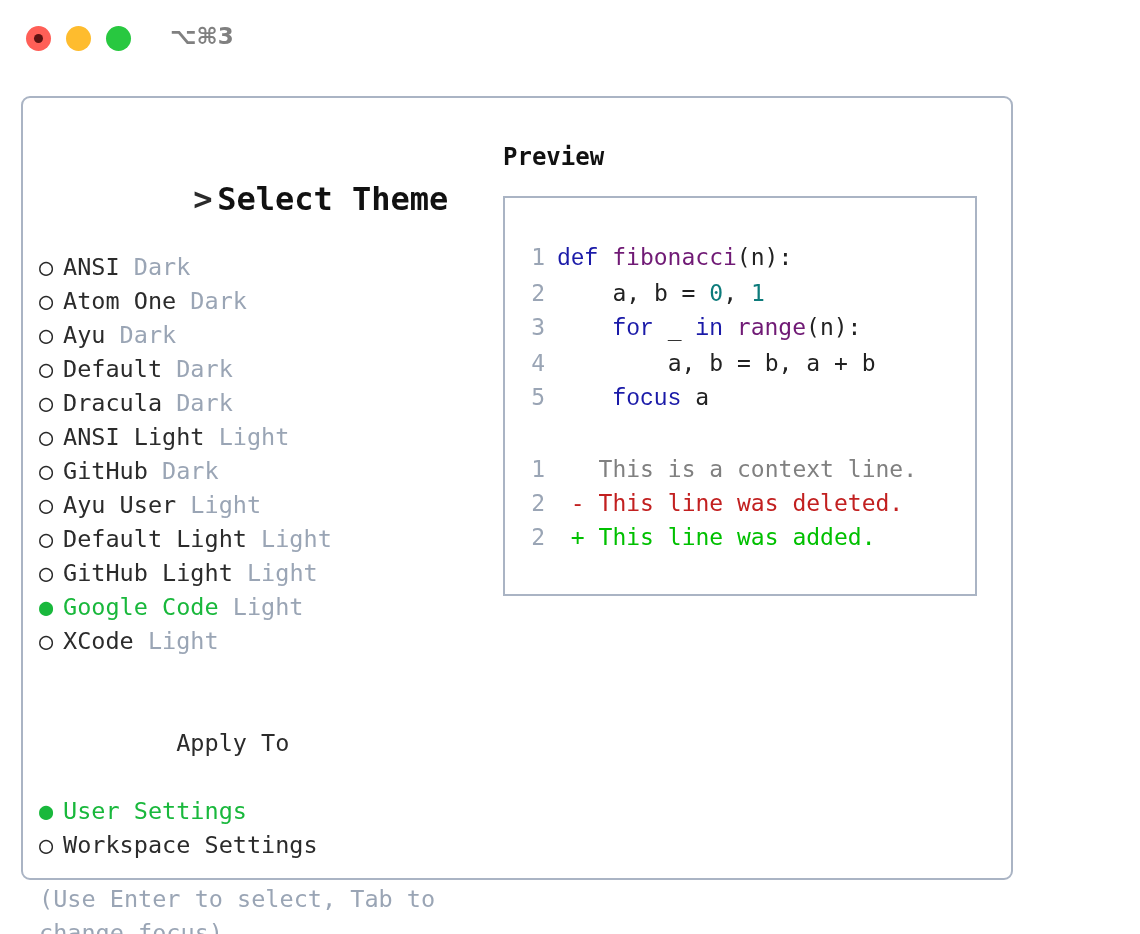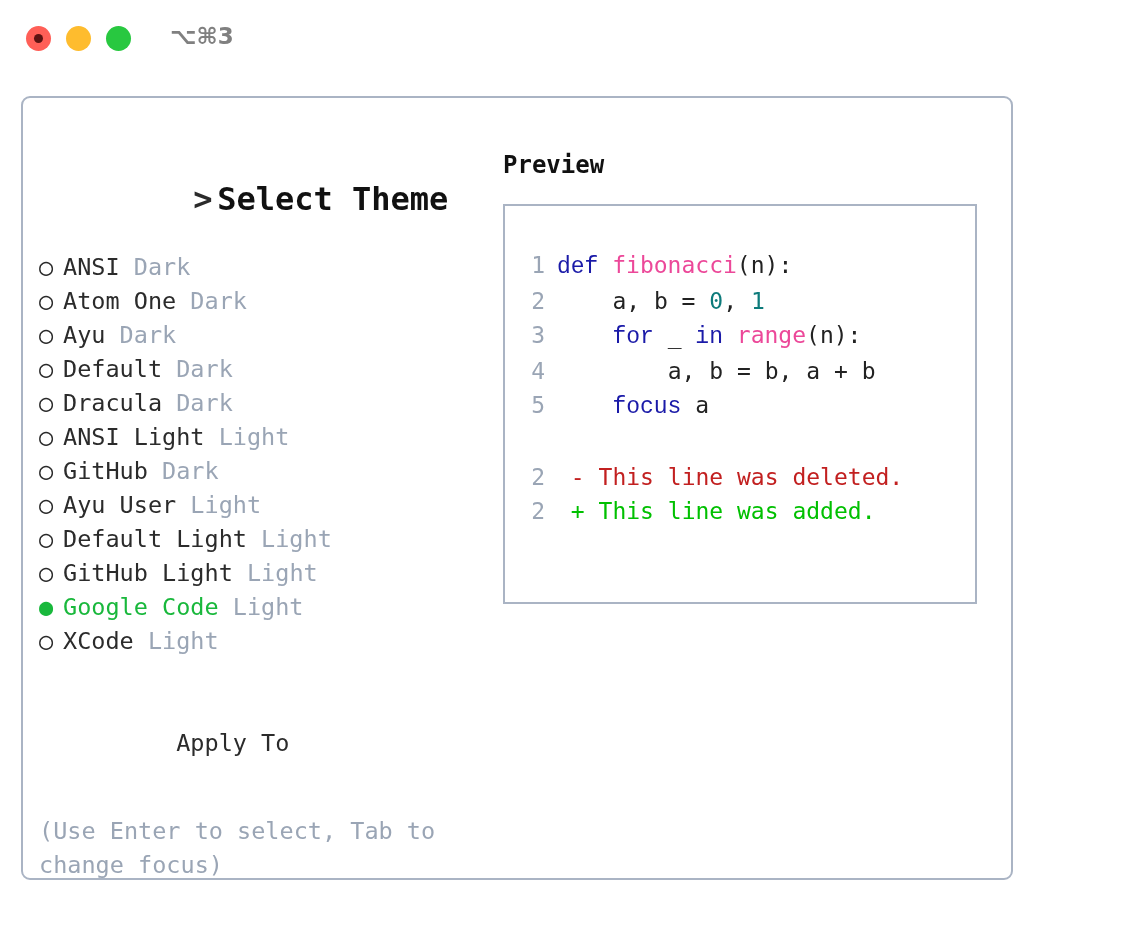--- a/index.html
+++ b/index.html
@@ -116,21 +116,21 @@
     line-height: 34px;
     color: #9aa5b5;
     width: 410px;
     white-space: normal;
   }
 
   
   .right-col {
     position: absolute;
     left: 480px;
-    top: 50px;
+    top: 42px;
     width: 490px;
   }
   .preview-title {
     font-size: 24px;
     font-weight: bold;
     color: #111111;
     line-height: 34px;
   }
   .preview-box {
     margin-top: 22px;
@@ -147,21 +147,21 @@
     white-space: pre;
   }
   .ln {
     display: inline-block;
     width: 26px;
     text-align: right;
     color: #9aa5b5;
     margin-right: 12px;
   }
   .kw   { color: #1a1aa8; font-family: Liberation Mono, monospace; }
-  .fn   { color: #ec4899; }
+  .fn   { color: #701a75; }
   .num  { color: #0d7b7b; }
   .pl   { color: #222222; }
   .ctx  { color: #808080; }
   .del  { color: #c22020; }
   .add  { color: #00c000; }
   .gap  { height: 36px; }
 </style>
 </head>
 <body>
 
@@ -198,36 +198,41 @@
           <div class="row"><span class="marker sel">●</span><span class="name sel">Google Code </span><span class="tag">Light</span></div>
           <div class="row"><span class="marker">○</span><span class="name">XCode </span><span class="tag">Light</span></div>
         </div>
 
       <div class="blank"></div>
 
       <div class="row">
         <span class="marker"></span><span>Apply To</span>
       </div>
 
+      <div id="apply-list">
+          <div class="row"><span class="marker sel">●</span><span class="name sel">User Settings</span></div>
+          <div class="row"><span class="marker">○</span><span class="name">Workspace Settings</span></div>
+        </div>
 
       <div class="hint">(Use Enter to select, Tab to change focus)</div>
     </div>
 
     <div class="right-col">
       <div class="preview-title">Preview</div>
       <div class="preview-box">
         <div id="code-block">
             <div class="code-line"><span class="ln">1</span><span class="kw">def </span><span class="fn">fibonacci</span><span class="pl">(n):</span></div>
             <div class="code-line"><span class="ln">2</span><span class="pl">    a, b = </span><span class="num">0</span><span class="pl">, </span><span class="num">1</span></div>
             <div class="code-line"><span class="ln">3</span><span class="pl">    </span><span class="kw">for</span><span class="pl"> _ </span><span class="kw">in</span><span class="pl"> </span><span class="fn">range</span><span class="pl">(n):</span></div>
             <div class="code-line"><span class="ln">4</span><span class="pl">        a, b = b, a + b</span></div>
             <div class="code-line"><span class="ln">5</span><span class="pl">    </span><span class="kw">focus</span><span class="pl"> a</span></div>
           </div>
         <div class="gap"></div>
         <div id="diff-block">
+            <div class="code-line"><span class="ln">1</span><span class="ctx">   </span><span class="ctx">This is a context line.</span></div>
             <div class="code-line"><span class="ln">2</span><span class="del"> - </span><span class="del">This line was deleted.</span></div>
             <div class="code-line"><span class="ln">2</span><span class="add"> + </span><span class="add">This line was added.</span></div>
           </div>
       </div>
     </div>
 
   </div>
 </div>
 
 </body></html>

